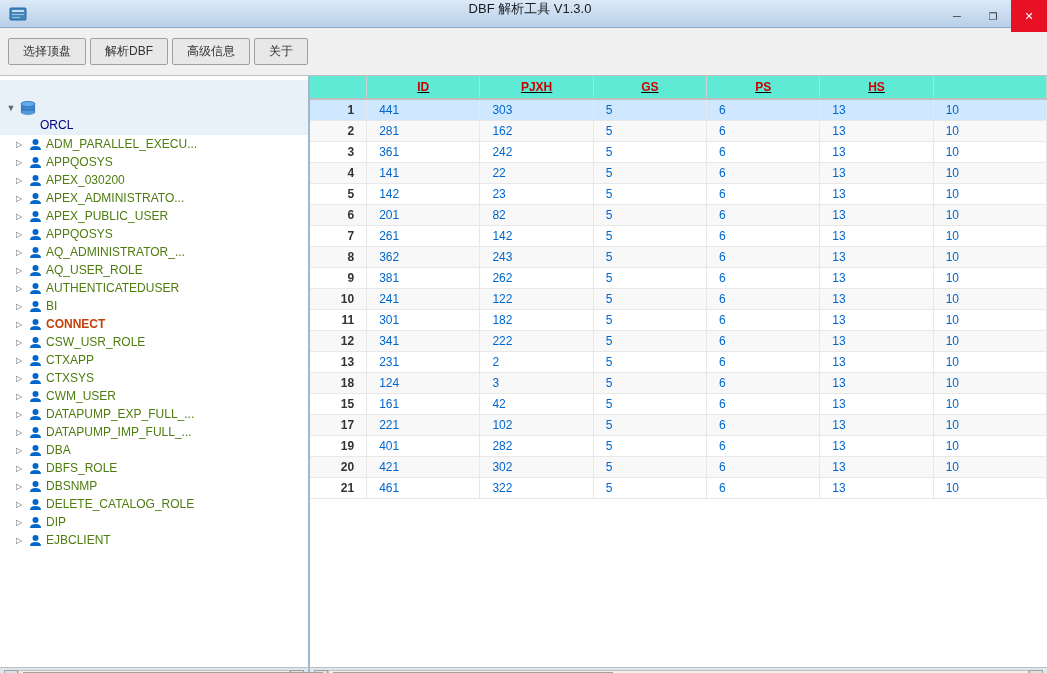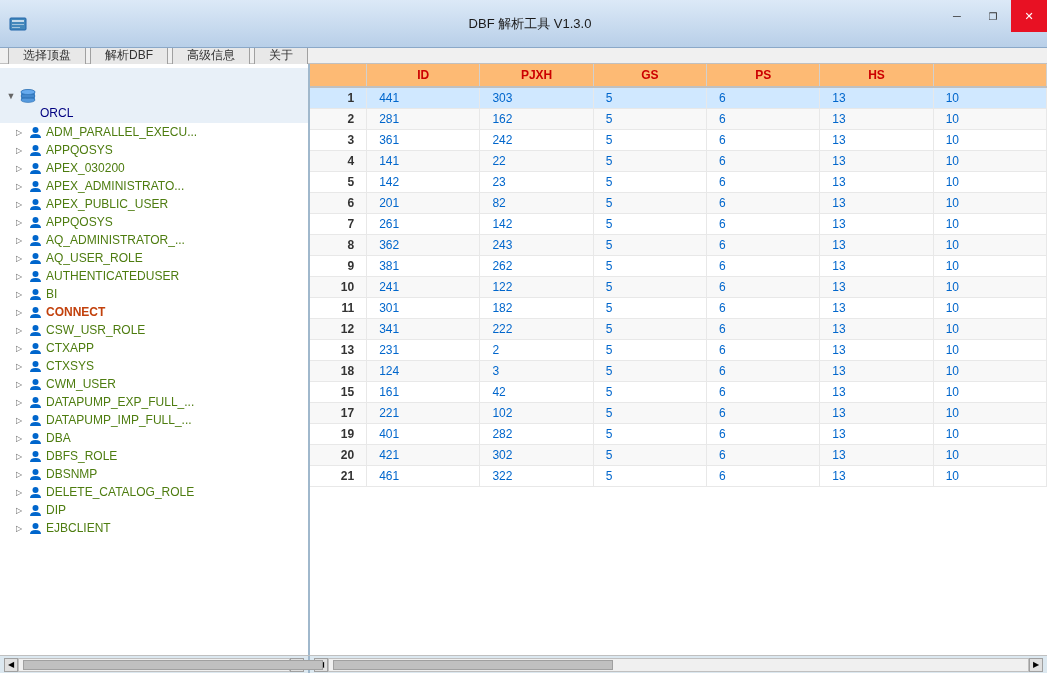--- a/index.html
+++ b/index.html
@@ -6,23 +6,23 @@
     body {
       font-family: "Microsoft YaHei", "SimSun", Arial, sans-serif;
       font-size: 12px;
       background: #c8d8e8;
       width: 1047px;
       height: 673px;
       overflow: hidden;
     }
     .title-bar {
       background: linear-gradient(to bottom, #dce9f7, #b8cfe8);
-      height: 48px;
-      display: flex;
-      align-items: center;
+      height: 28px;
+      display: flex;
+      align-items: flex-start;
       justify-content: center;
       position: relative;
       border-bottom: 1px solid #8aa8c8;
       padding-left: 13px;
     }
     .title-bar-icon {
       position: absolute;
       left: 8px;
       top: 50%;
       transform: translateY(-50%);
@@ -56,21 +56,21 @@
       background: transparent;
       border: none;
     }
     .win-btn.close-btn { background: #e81123; color: white; }
     .win-btn.minimize-btn::before { content: '─'; }
     .win-btn.restore-btn::before { content: '❐'; font-size: 10px; }
     .win-btn.close-btn::before { content: '✕'; }
     
     .menu-bar {
       background: #f0f0f0;
-      height: 16px;
+      height: 48px;
       display: flex;
       align-items: center;
       padding: 0 8px;
       border-bottom: 1px solid #c0c0c0;
     }
     .menu-tab {
       padding: 4px 14px;
       border: 1px solid #a0a0a0;
       background: #e8e8e8;
       margin-right: 4px;
@@ -193,22 +193,23 @@
     .data-table-wrap::-webkit-scrollbar { width: 14px; height: 14px; }
     .data-table-wrap::-webkit-scrollbar-track { background: #f0f0f0; }
     .data-table-wrap::-webkit-scrollbar-thumb { background: #c0c0c0; border: 1px solid #a0a0a0; }
     
     table.data-table {
       border-collapse: collapse;
       width: max-content;
       min-width: 100%;
     }
     table.data-table thead tr {
-      background: #fdba74;
+      background: #5eead4;
       border-bottom: 2px solid #c0c0c0;
+      text-decoration: underline;
     }
     table.data-table thead th {
       padding: 4px 12px;
       text-align: center;
       font-size: 12px;
       font-weight: bold;
       color: #cc0000;
       border-right: 1px solid #d0d0d0;
       min-width: 80px;
       white-space: nowrap;

